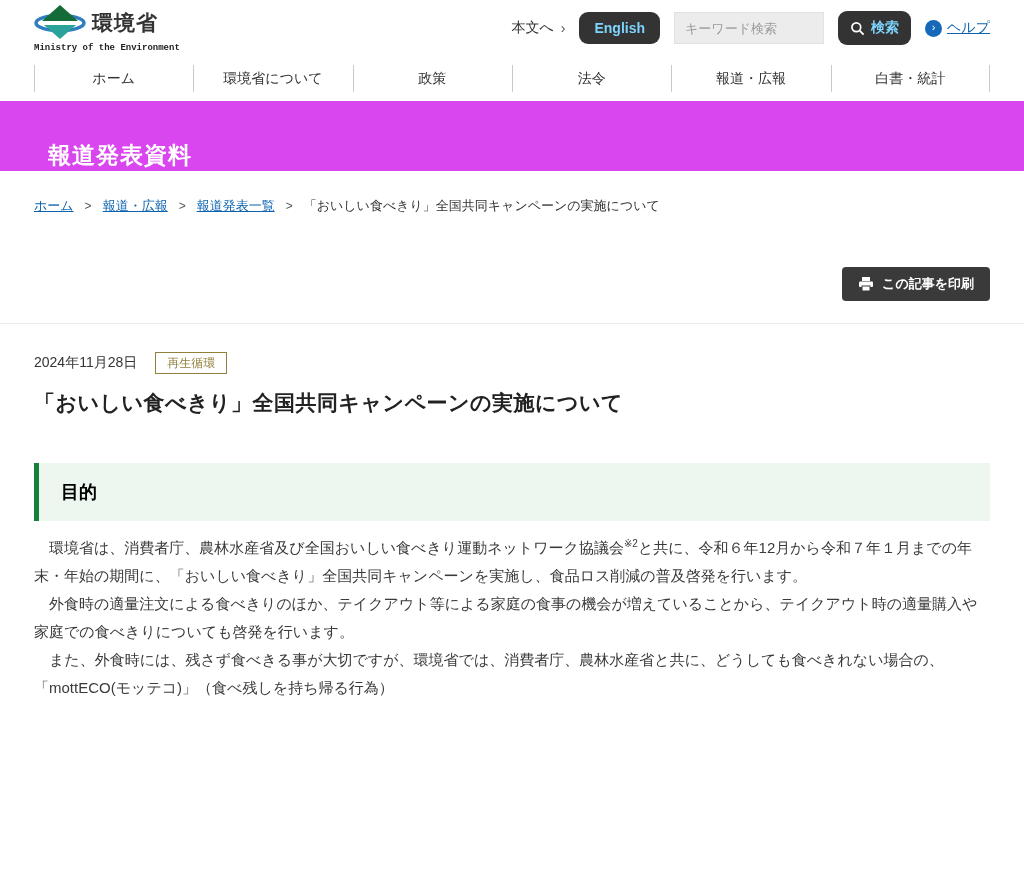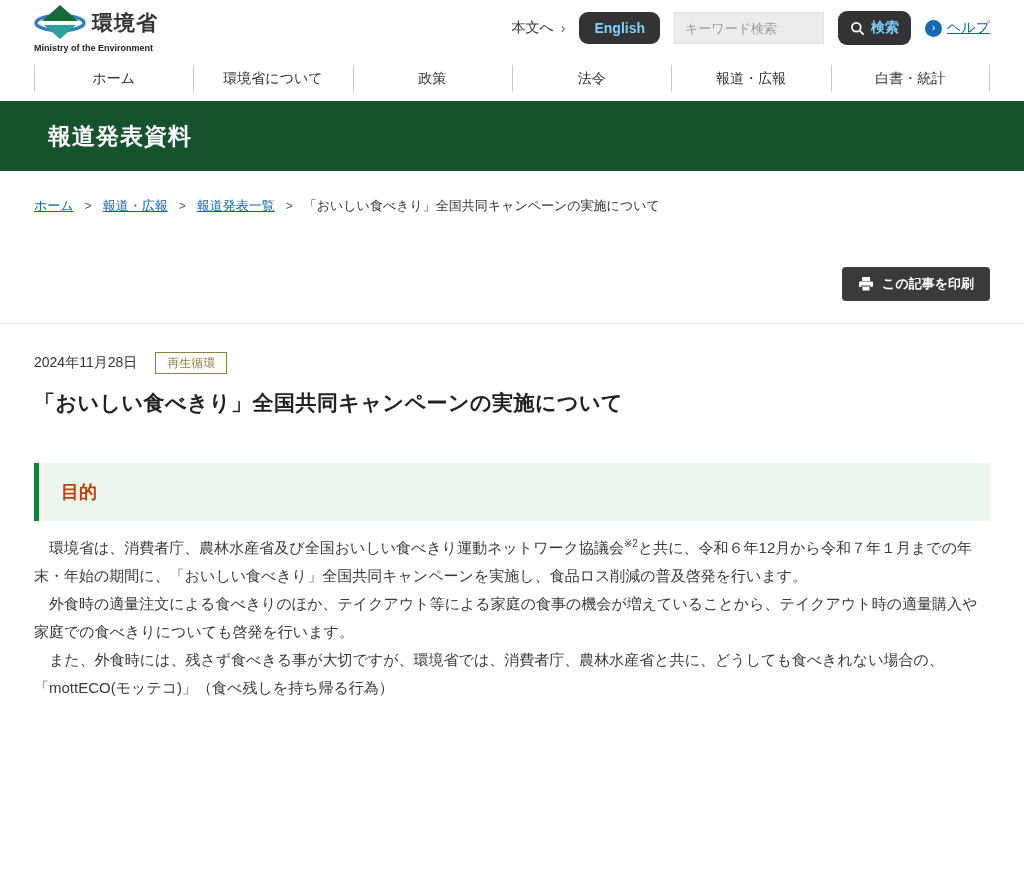--- a/index.html
+++ b/index.html
@@ -10,42 +10,42 @@
     width:1024px;
   }
   .container { padding-left:34px; padding-right:34px; }
 
   
   .site-header { height:56px; background:#fff; }
   .header-inner { display:flex; align-items:center; height:100%; }
   .logo { display:flex; flex-direction:column; text-decoration:none; color:#333; cursor:pointer; }
   .logo-row { display:flex; align-items:center; gap:6px; }
   .logo-title { font-size:21px; font-weight:bold; letter-spacing:1px; color:#333; }
-  .logo-subtitle { font-family:Liberation Sans, sans-serif; font-size:9px; font-weight:bold; color:#222; margin-top:1px; }
+  .logo-subtitle { font-family:Liberation Mono, monospace; font-size:9px; font-weight:bold; color:#222; margin-top:1px; }
   .header-tools { margin-left:auto; display:flex; align-items:center; gap:14px; }
   .skip-link { display:flex; align-items:center; gap:7px; font-size:14px; color:#333; text-decoration:none; cursor:pointer; }
   .chev { font-size:14px; color:#555; }
   .btn-dark { background:#333; color:#7dd3fc; border:none; border-radius:9px; cursor:pointer; font-family:inherit; }
   .english-btn { font-size:14px; font-weight:bold; padding:8px 15px; }
   .search-input { background:#ececec; border:1px solid #e2e2e2; width:150px; height:32px; padding:0 10px; font-size:13px; font-family:inherit; color:#333; }
   .search-input::placeholder { color:#9a9a9a; }
   .search-btn { font-size:14px; font-weight:bold; padding:8px 12px; display:flex; align-items:center; gap:6px;justify-content:center; }
   .help-link { display:flex; align-items:center; gap:5px; color:#0c63b0; font-size:14px; cursor:pointer; text-decoration:none; }
   .help-text { text-decoration:underline; }
   .help-circle { width:17px; height:17px; border-radius:50%; background:#1668b8; color:#fff; display:flex; align-items:center; justify-content:center; font-size:11px; line-height:1; padding-bottom:1px; }
 
   
   .main-nav { height:45px; }
   .nav-row { display:flex; height:100%; }
   .nav-item { flex:1; display:flex; align-items:center; justify-content:center; font-size:14px; color:#333; position:relative; cursor:pointer; }
   .nav-item::before { content:""; position:absolute; left:0; top:9px; width:1px; height:27px; background:#c9c9c9; }
   .nav-item:last-child::after { content:""; position:absolute; right:0; top:9px; width:1px; height:27px; background:#c9c9c9; }
 
   
-  .page-banner { background:#14532d; height:70px; display:flex; align-items:center; }
+  .page-banner { background:#d946ef; height:70px; display:flex; align-items:flex-end; }
   .page-banner h1 { margin:0; color:#fff; font-size:23px; font-weight:bold; letter-spacing:1px; padding-left:14px; }
 
   
   .breadcrumb { margin-top:26px; display:flex; align-items:center; flex-wrap:wrap; gap:11px; font-size:13px; }
   .crumb-link { color:#0c63b0; text-decoration:underline; cursor:pointer; }
   .crumb-sep { color:#555; font-size:12px; }
   .crumb-current { color:#333; }
 
   
   .print-row { margin-top:52px; display:flex; justify-content:flex-end; }
@@ -55,21 +55,21 @@
   
   .meta-row { margin-top:28px; display:flex; align-items:center; gap:18px; }
   .article-date { font-size:14px; color:#333; }
   .category-badge { border:1px solid #94803d; color:#94803d; font-size:12px; padding:4px 11px; line-height:1; background:#fff; }
   .article-title { margin:15px 0 0; font-size:21px; font-weight:bold; color:#222; letter-spacing:0.5px; }
 
   .summary-box { margin-top:46px; background:#e6f5e1; padding:21px 16px; }
   .summary-box p { margin:0; font-size:14px; line-height:2.15; color:#333; }
 
   .section-heading { margin-top:46px; background:#eef7ef; border-left:5px solid #15813b; padding:17px 22px; }
-  .section-heading h3 { margin:0; font-size:18px; font-weight:bold; color:#c2410c; }
+  .section-heading h3 { margin:0; font-size:18px; font-weight:bold; color:#000000; }
 
   .body-text { margin-top:13px; font-size:15px; line-height:1.87; color:#3a3a3a; }
   .body-text p { margin:0; }
   .body-text sup { font-size:10px; vertical-align:super; line-height:1; }
 
   .icon-svg { display:block; }
 </style>
 </head>
 <body>
 

